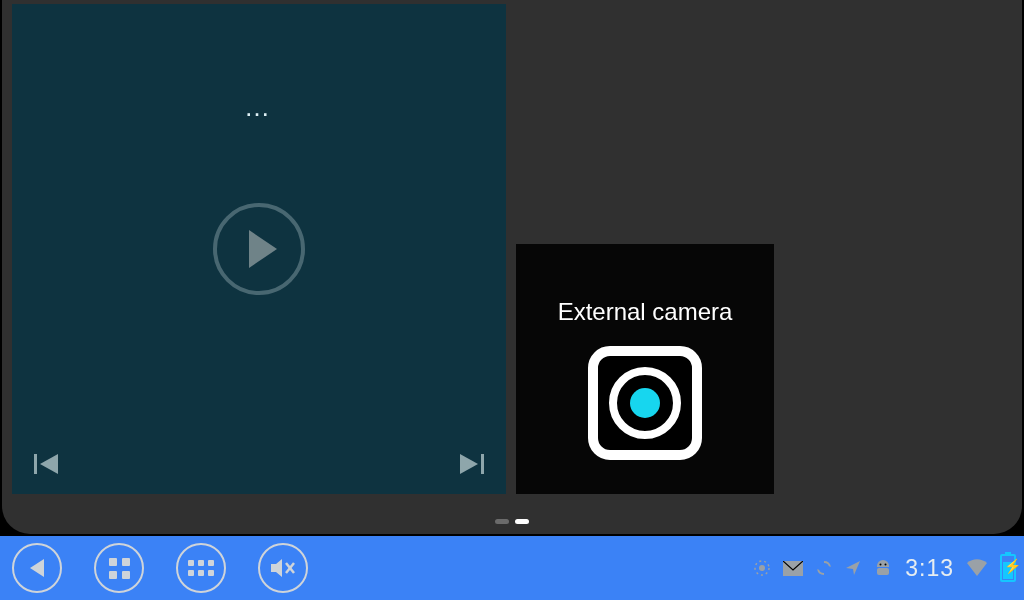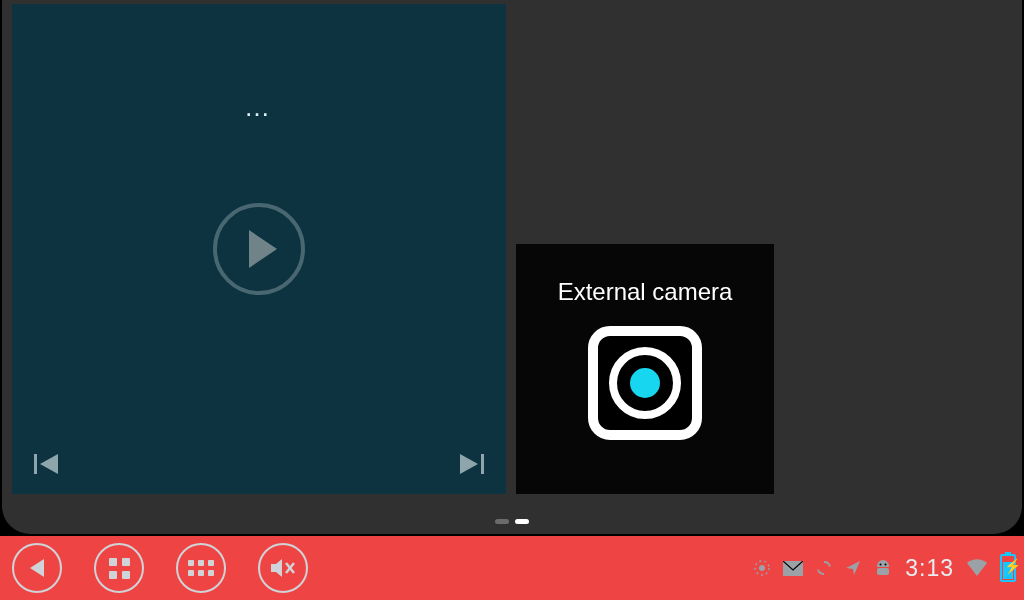--- a/index.html
+++ b/index.html
@@ -40,21 +40,21 @@
   .player .prev{left:22px;}
   .player .next{right:22px;}
   .player .prev svg,.player .next svg{display:block;}
 
   
   .camcard{
     position:absolute;left:514px;top:244px;width:258px;height:250px;
     background:#060606;text-align:center;
   }
   .camcard .lbl{
-    color:#fff;font-size:24px;font-weight:300;margin-top:34px;
+    color:#fff;font-size:24px;font-weight:300;margin-top:54px;
   }
   .camcard .camglyph{
     margin:20px auto 0;width:94px;height:94px;
     border:10px solid #fff;border-radius:22px;background:#000;
     display:flex;align-items:center;justify-content:center;
   }
   .camcard .camglyph .inner{
     width:56px;height:56px;border:8px solid #fff;border-radius:50%;
     display:flex;align-items:center;justify-content:center;background:#000;
   }
@@ -65,21 +65,21 @@
   
   .pager{
     position:absolute;left:50%;bottom:10px;transform:translateX(-50%);
     display:flex;gap:6px;align-items:center;
   }
   .pager span{display:block;width:14px;height:5px;border-radius:3px;background:#6b6b6b;}
   .pager span.active{background:#fff;}
 
   
   .sysbar{
-    position:absolute;left:0;bottom:0;width:1024px;height:64px;background:#ef4444;
+    position:absolute;left:0;bottom:0;width:1024px;height:64px;background:#3b82f6;
     color:#cfd4d9;
   }
   .circbtn{
     position:absolute;top:50%;transform:translateY(-50%);
     width:46px;height:46px;border:2px solid #cfd4d9;border-radius:50%;
     display:flex;align-items:center;justify-content:center;cursor:pointer;
   }
   .circbtn:nth-of-type(1){left:12px;}
   .circbtn:nth-of-type(2){left:94px;}
   .circbtn:nth-of-type(3){left:176px;}

